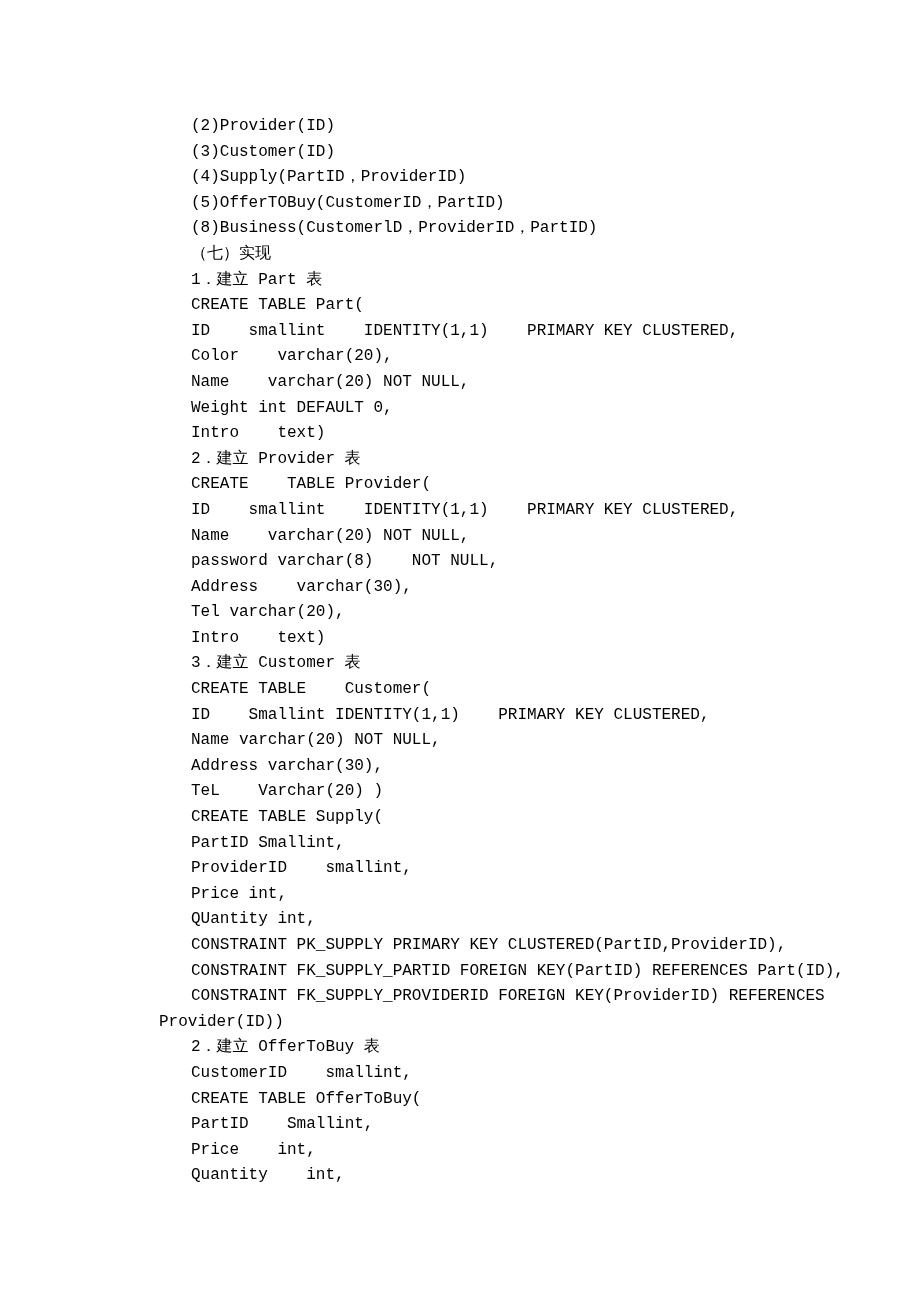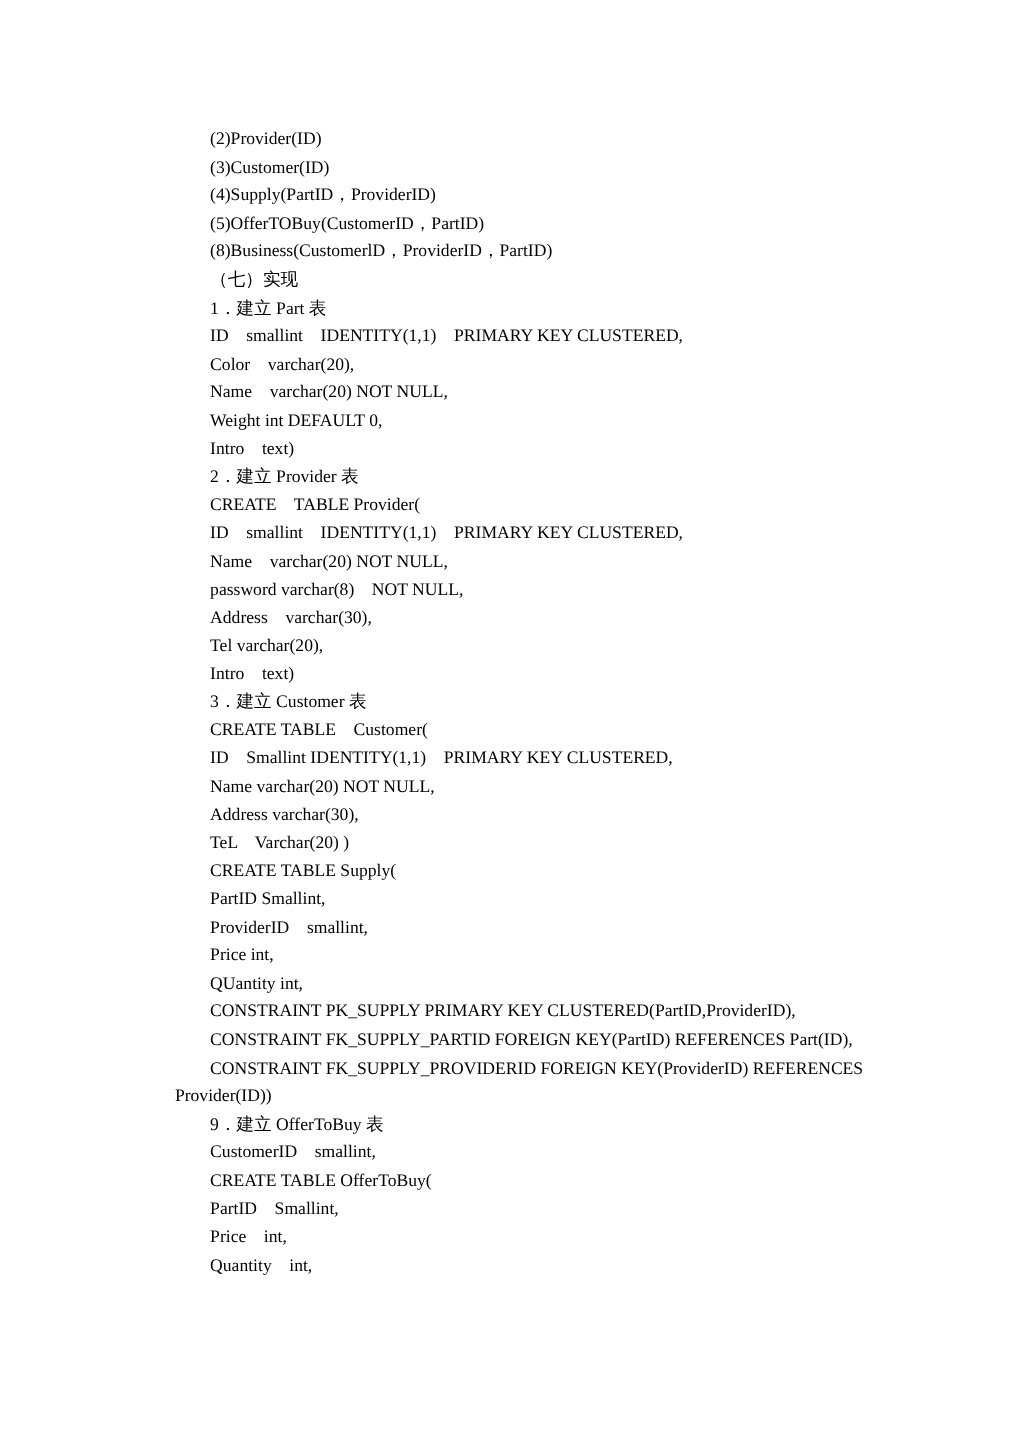--- a/index.html
+++ b/index.html
@@ -9,20 +9,21 @@
       font-family: "Times New Roman", "SimSun", serif;
       font-size: 16px;
       color: #000;
       line-height: 1.6;
       width: 920px;
       height: 1302px;
       overflow: hidden;
     }
     .page {
       padding: 114px 100px 0 100px;
+      font-family: Liberation Mono, monospace;
     }
     .line {
       white-space: pre;
     }
     .indent1 {
       padding-left: 91px;
     }
     .indent0 {
       padding-left: 59px;
     }
@@ -31,20 +32,21 @@
 <body>
 
 <div class="page" id="container">
 <div class="line indent1">(2)Provider(ID)</div>
     <div class="line indent1">(3)Customer(ID)</div>
     <div class="line indent1">(4)Supply(PartID，ProviderID)</div>
     <div class="line indent1">(5)OfferTOBuy(CustomerID，PartID)</div>
     <div class="line indent1">(8)Business(CustomerlD，ProviderID，PartID)</div>
     <div class="line indent1">（七）实现</div>
     <div class="line indent1">1．建立 Part 表</div>
+    <div class="line indent1">CREATE TABLE Part(</div>
     <div class="line indent1">ID    smallint    IDENTITY(1,1)    PRIMARY KEY CLUSTERED,</div>
     <div class="line indent1">Color    varchar(20),</div>
     <div class="line indent1">Name    varchar(20) NOT NULL,</div>
     <div class="line indent1">Weight int DEFAULT 0,</div>
     <div class="line indent1">Intro    text)</div>
     <div class="line indent1">2．建立 Provider 表</div>
     <div class="line indent1">CREATE    TABLE Provider(</div>
     <div class="line indent1">ID    smallint    IDENTITY(1,1)    PRIMARY KEY CLUSTERED,</div>
     <div class="line indent1">Name    varchar(20) NOT NULL,</div>
     <div class="line indent1">password varchar(8)    NOT NULL,</div>
@@ -59,19 +61,19 @@
     <div class="line indent1">TeL    Varchar(20) )</div>
     <div class="line indent1">CREATE TABLE Supply(</div>
     <div class="line indent1">PartID Smallint,</div>
     <div class="line indent1">ProviderID    smallint,</div>
     <div class="line indent1">Price int,</div>
     <div class="line indent1">QUantity int,</div>
     <div class="line indent1">CONSTRAINT PK_SUPPLY PRIMARY KEY CLUSTERED(PartID,ProviderID),</div>
     <div class="line indent1">CONSTRAINT FK_SUPPLY_PARTID FOREIGN KEY(PartID) REFERENCES Part(ID),</div>
     <div class="line indent1">CONSTRAINT FK_SUPPLY_PROVIDERID FOREIGN KEY(ProviderID) REFERENCES </div>
     <div class="line indent0">Provider(ID))</div>
-    <div class="line indent1">9．建立 OfferToBuy 表</div>
+    <div class="line indent1">2．建立 OfferToBuy 表</div>
     <div class="line indent1">CustomerID    smallint,</div>
     <div class="line indent1">CREATE TABLE OfferToBuy(</div>
     <div class="line indent1">PartID    Smallint,</div>
     <div class="line indent1">Price    int,</div>
     <div class="line indent1">Quantity    int,</div>
   </div>
 
 </body></html>

